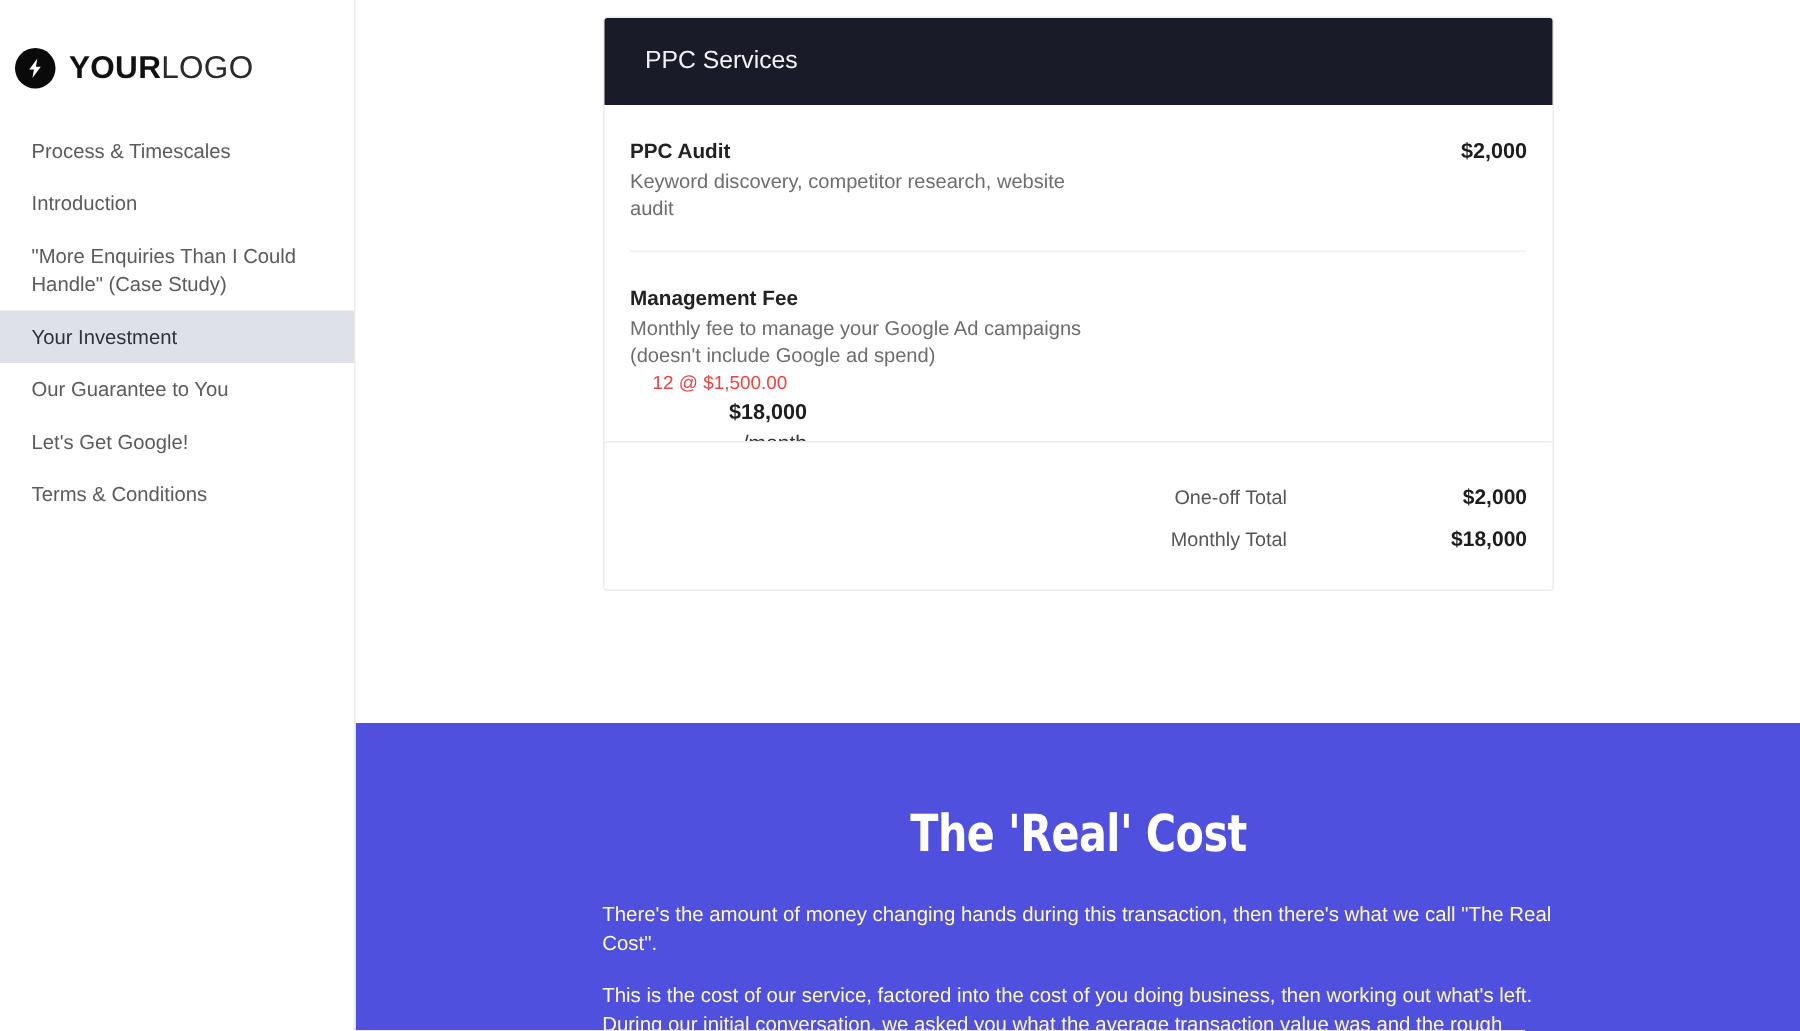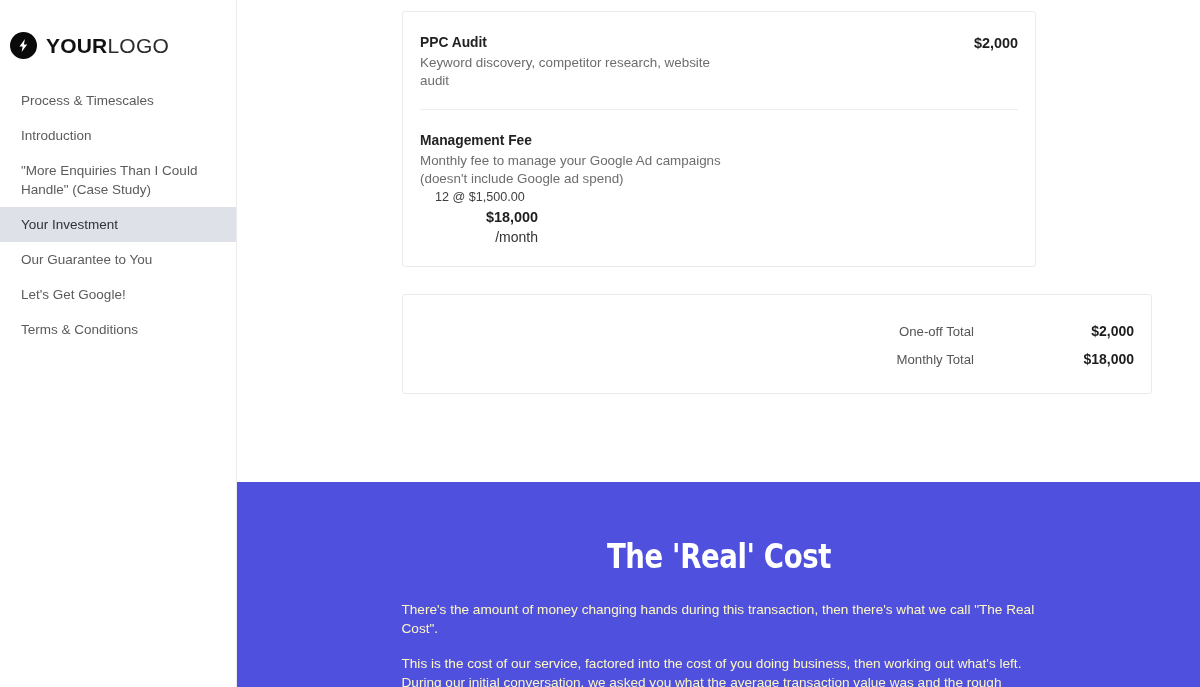--- a/index.html
+++ b/index.html
@@ -153,21 +153,21 @@
   }
   .li-sub {
     font-size: 13.4px;
     color: #6d6d6d;
     line-height: 18px;
   }
 
   .li-qty {
     flex: 1 1 auto;
     font-size: 12.6px;
-    color: #404040;
+    color: #ef4444;
     line-height: 19px;
     padding-left: 15px;
   }
 
   .li-price {
     flex: 0 0 auto;
     width: 118px;
     text-align: right;
     font-size: 14.4px;
     font-weight: 700;
@@ -178,21 +178,21 @@
     display: block;
     font-weight: 400;
     font-size: 14px;
     color: #333333;
   }
 
   
   .card-totals {
     left: 165px;
     top: 294px;
-    width: 750px;
+    width: 634px;
     padding: 22px 17px 20px 17px;
   }
 
   .total-row {
     display: flex;
     justify-content: flex-end;
     align-items: baseline;
     padding: 6px 0;
   }
   .total-label {
@@ -276,20 +276,23 @@
       <div class="nav-item">Let's Get Google!</div>
       <div class="nav-item">Terms &amp; Conditions</div>
     </div>
 
   </nav>
 
   <main class="main">
 
     <section class="card card-services">
 
+      <div class="card-head">
+        <div class="card-head-title">PPC Services</div>
+      </div>
 
       <div class="card-body">
 
         <div class="line-item">
           <div class="li-desc">
             <div class="li-title">PPC Audit</div>
             <div class="li-sub">Keyword discovery, competitor research, website audit</div>
           </div>
           <div class="li-qty"></div>
           <div class="li-price">

